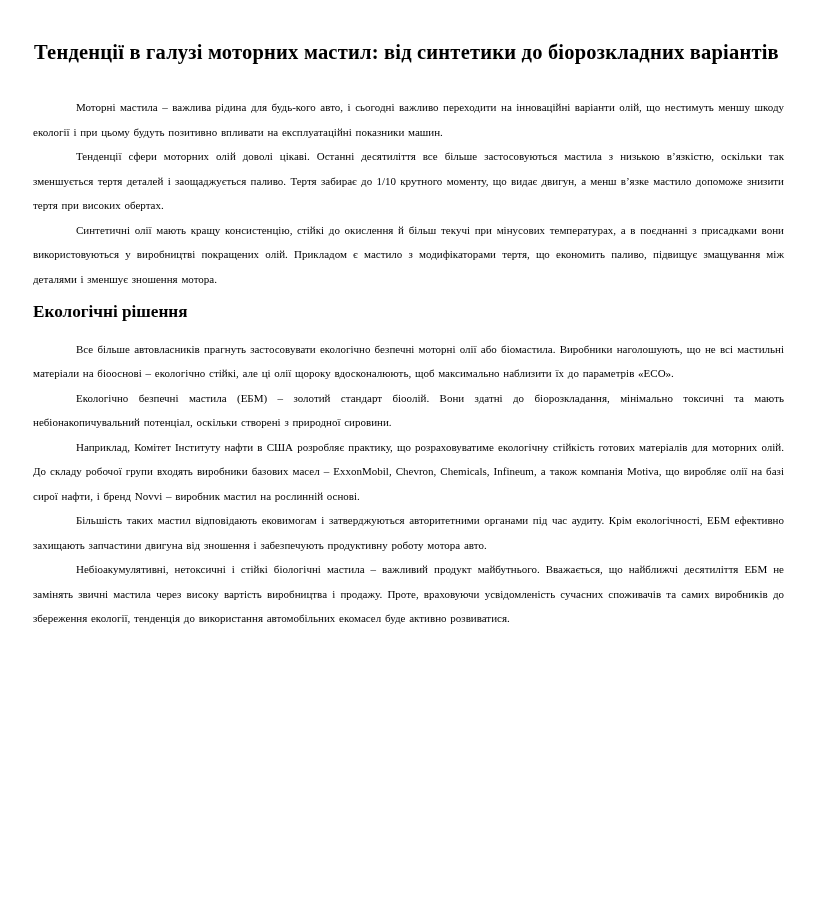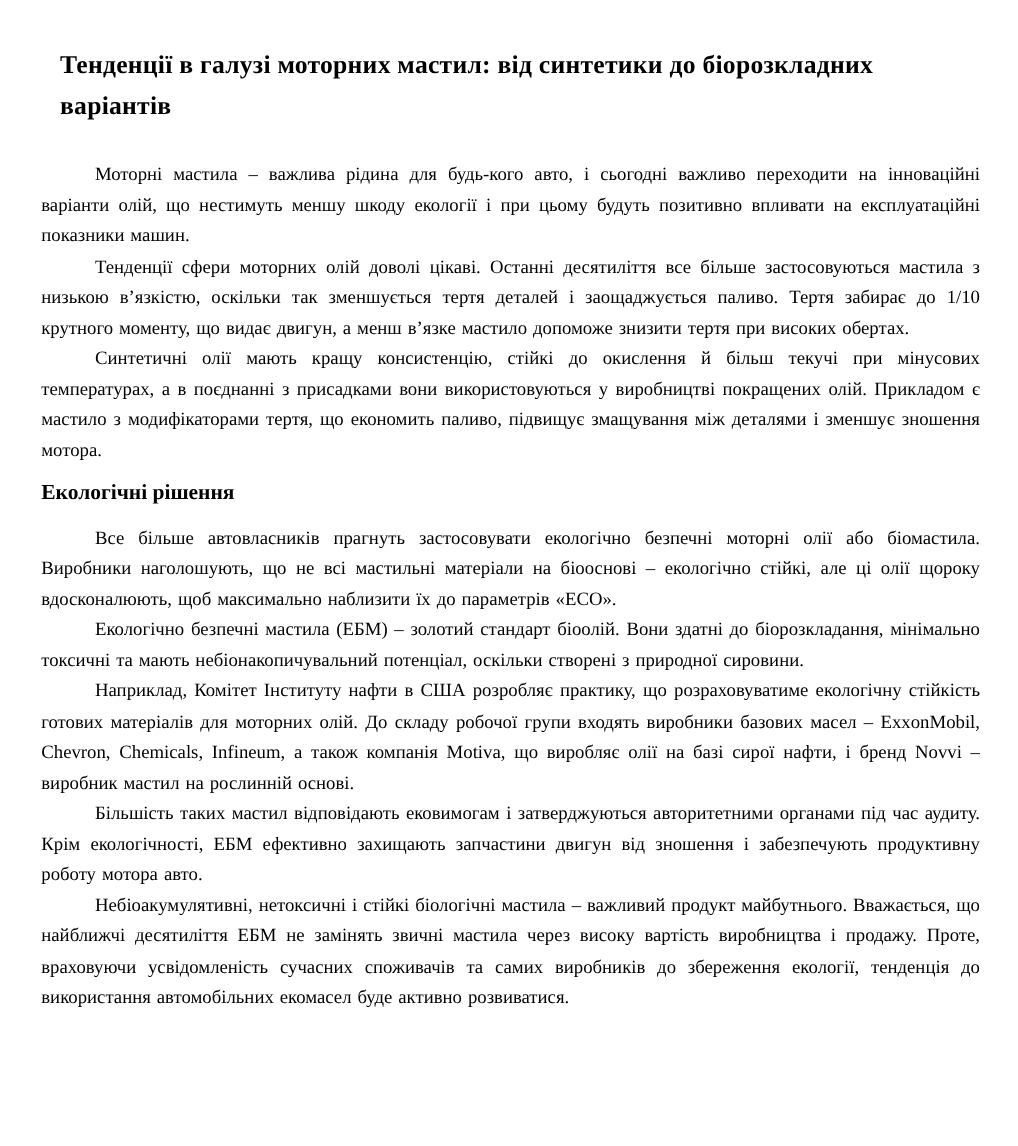--- a/index.html
+++ b/index.html
@@ -15,26 +15,26 @@
     background: #ffffff;
     color: #000000;
     font-family: "Liberation Serif", "DejaVu Serif", serif;
     padding: 36px 30px 20px 33px;
     overflow: hidden;
   }
   .doc-title {
     font-size: 20.5px;
     font-weight: bold;
     line-height: 33px;
-    margin: 0 0 26px 15px;
+    margin: 0 0 26px 1px;
     text-align: left;
     letter-spacing: 0.2px;
   }
   .doc-paragraph {
-    font-size: 15px;
+    font-size: 11px;
     line-height: 24.5px;
     margin: 0;
     text-align: justify;
     text-indent: 43px;
     word-spacing: 1px;
   }
   .doc-heading {
     font-size: 17.2px;
     font-weight: bold;
     line-height: 24.5px;
@@ -57,16 +57,16 @@
   <p class="doc-paragraph">Синтетичні олії мають кращу консистенцію, стійкі до окислення й більш текучі при мінусових температурах, а в поєднанні з присадками вони використовуються у виробництві покращених олій. Прикладом є мастило з модифікаторами тертя, що економить паливо, підвищує змащування між деталями і зменшує зношення мотора.</p>
 
   <h2 class="doc-heading">Екологічні рішення</h2>
 
   <p class="doc-paragraph">Все більше автовласників прагнуть застосовувати екологічно безпечні моторні олії або біомастила. Виробники наголошують, що не всі мастильні матеріали на біооснові – екологічно стійкі, але ці олії щороку вдосконалюють, щоб максимально наблизити їх до параметрів «ECO».</p>
 
   <p class="doc-paragraph">Екологічно безпечні мастила (ЕБМ) – золотий стандарт біоолій. Вони здатні до біорозкладання, мінімально токсичні та мають небіонакопичувальний потенціал, оскільки створені з природної сировини.</p>
 
   <p class="doc-paragraph">Наприклад, Комітет Інституту нафти в США розробляє практику, що розраховуватиме екологічну стійкість готових матеріалів для моторних олій. До складу робочої групи входять виробники базових масел – ExxonMobil, Chevron, Chemicals, Infineum, а також компанія Motiva, що виробляє олії на базі сирої нафти, і бренд Novvi – виробник мастил на рослинній основі.</p>
 
-  <p class="doc-paragraph">Більшість таких мастил відповідають ековимогам і затверджуються авторитетними органами під час аудиту. Крім екологічності, ЕБМ ефективно захищають запчастини двигун від зношення і забезпечують продуктивну роботу мотора авто.</p>
+  <p class="doc-paragraph">Більшість таких мастил відповідають ековимогам і затверджуються авторитетними органами під час аудиту. Крім екологічності, ЕБМ ефективно захищають запчастини двигуна від зношення і забезпечують продуктивну роботу мотора авто.</p>
 
   <p class="doc-paragraph">Небіоакумулятивні, нетоксичні і стійкі біологічні мастила – важливий продукт майбутнього. Вважається, що найближчі десятиліття ЕБМ не замінять звичні мастила через високу вартість виробництва і продажу. Проте, враховуючи усвідомленість сучасних споживачів та самих виробників до збереження екології, тенденція до використання автомобільних екомасел  буде активно розвиватися.</p>
 </div>
 
 </body></html>

